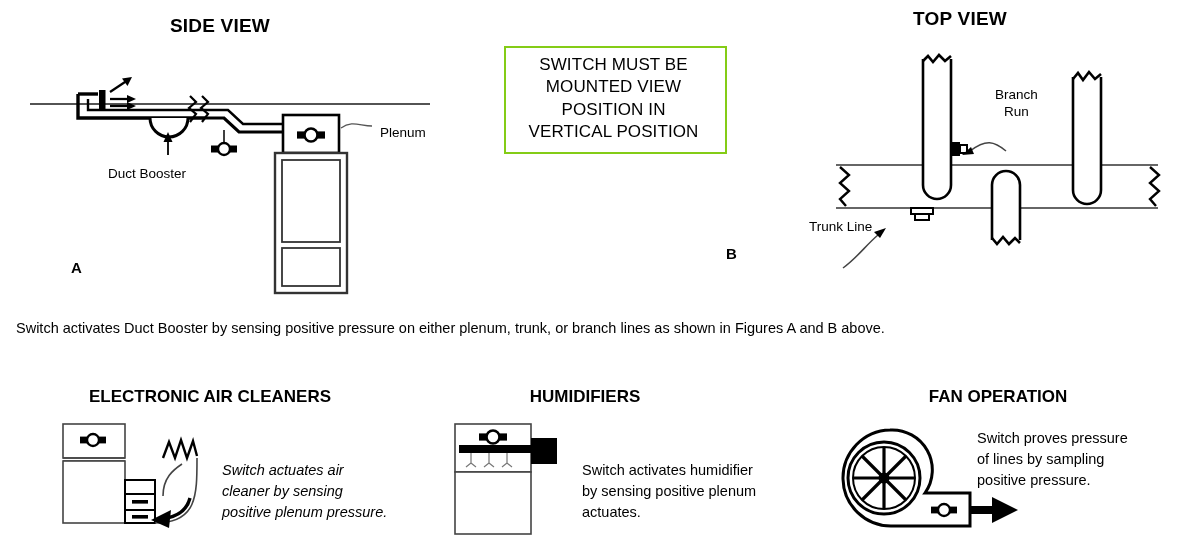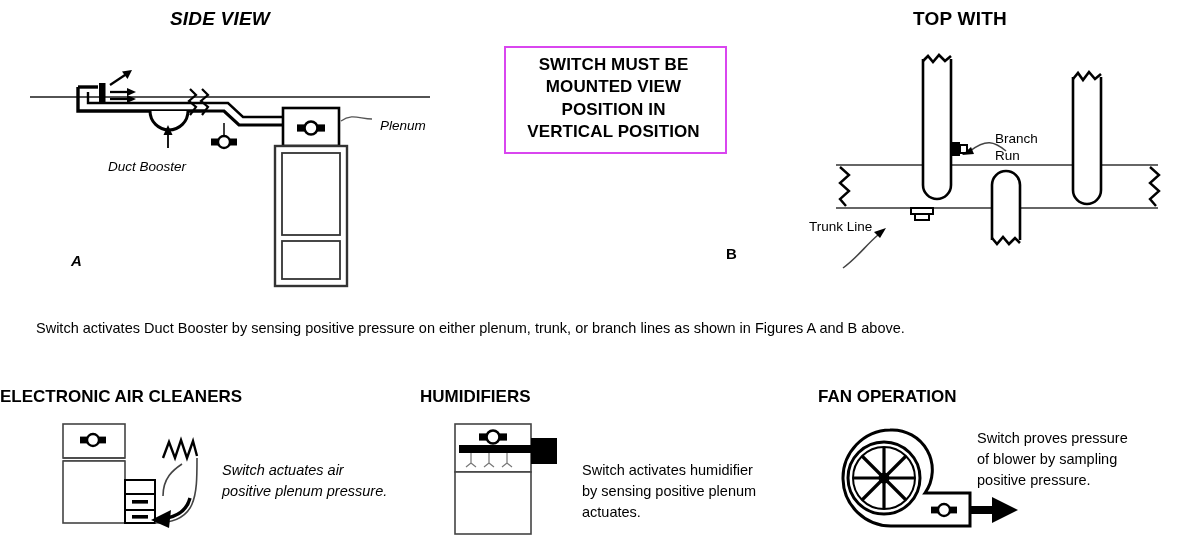--- a/index.html
+++ b/index.html
@@ -21,20 +21,21 @@
   .fig-title {
     font-weight: bold;
     font-size: 19px;
     letter-spacing: 0.2px;
     text-align: center;
     white-space: nowrap;
   }
   .sub-title {
     font-weight: bold;
     font-size: 17px;
+    text-align: center;
     white-space: nowrap;
   }
   .fig-letter {
     font-weight: bold;
     font-size: 15px;
   }
   .note-text {
     font-size: 14.5px;
     line-height: 1.45;
   }
@@ -42,36 +43,36 @@
     font-size: 14.5px;
     white-space: nowrap;
   }
   .label-text {
     font-size: 13.5px;
     line-height: 1.25;
     white-space: nowrap;
   }
 
   .warn-box {
-    border: 2px solid #d946ef;
+    border: 2px solid #84cc16;
     padding: 6px 14px 8px 10px;
     text-align: center;
-    font-weight: bold;
+    font-weight: normal;
     font-size: 17px;
     line-height: 1.32;
     letter-spacing: 0.1px;
     background: #fff;
   }
 
   svg { display: block; overflow: visible; }
 </style>
 </head>
 <body>
 
-<div class="abs" style="left:0px; top:0px; width:440px; height:290px;font-style:italic;">
+<div class="abs" style="left:0px; top:7px; width:440px; height:290px;">
 
   <div class="abs fig-title" style="left:0px; top:8px; width:440px;">SIDE VIEW</div>
 
   <svg class="abs" style="left:0px; top:45px;" width="440" height="245" viewBox="0 0 440 245">
     <g fill="none" stroke="#1a1a1a" stroke-width="1.6">
 
       <line x1="30" y1="52" x2="430" y2="52" stroke-width="1.4"></line>
 
       <path d="M78,42 L78,60 L78,66 L205,66" stroke="#000" stroke-width="3.4" stroke-linejoin="miter" fill="none"></path>
       <path d="M78,42 L98,42" stroke="#000" stroke-width="3.4"></path>
@@ -138,21 +139,21 @@
   <div class="warn-box">
     <div>SWITCH MUST BE</div>
     <div>MOUNTED VIEW</div>
     <div>POSITION IN</div>
     <div>VERTICAL POSITION</div>
   </div>
 </div>
 
 <div class="abs" style="left:718px; top:0px; width:484px; height:290px;">
 
-  <div class="abs fig-title" style="left:0px; top:8px; width:484px;">TOP WITH</div>
+  <div class="abs fig-title" style="left:0px; top:8px; width:484px;">TOP VIEW</div>
 
   <svg class="abs" style="left:0px; top:45px;" width="484" height="245" viewBox="0 0 484 245">
     <g fill="none" stroke="#000">
 
       <line x1="118" y1="120" x2="440" y2="120" stroke="#333" stroke-width="1.7"></line>
       <line x1="118" y1="163" x2="440" y2="163" stroke="#333" stroke-width="1.7"></line>
 
       <path d="M122,122 L131,130 L122,138 L131,146 L122,154 L128,161" stroke="#000" stroke-width="2.4" fill="none"></path>
 
       <path d="M432,122 L441,130 L432,138 L441,146 L432,154 L438,161" stroke="#000" stroke-width="2.4" fill="none"></path>
@@ -178,31 +179,31 @@
       <g transform="translate(204,163)">
         <rect x="-11" y="0" width="22" height="6" fill="#fff" stroke="#000" stroke-width="2"></rect>
         <rect x="-7" y="6" width="14" height="6" fill="#fff" stroke="#000" stroke-width="2"></rect>
       </g>
 
       <path d="M125,223 C140,212 148,200 160,190" stroke="#444" stroke-width="1.5" fill="none"></path>
       <polygon points="168,183 156,187 162,193" fill="#000" stroke="none"></polygon>
     </g>
   </svg>
 
-  <div class="abs label-text" style="left:277px; top:87px; text-align:left;margin-top:44px;">
+  <div class="abs label-text" style="left:277px; top:87px; text-align:center;">
     <div>Branch</div>
     <div>Run</div>
   </div>
 
   <div class="abs label-text" style="left:79px; top:219px;margin-left:12px;">Trunk Line</div>
 
   <div class="abs fig-letter" style="left:8px; top:245px;">B</div>
 </div>
 
-<div class="abs caption-text" style="left:36px; top:320px;text-align:right;">Switch activates Duct Booster by sensing positive pressure on either plenum, trunk, or branch lines as shown in Figures A and B above.</div>
+<div class="abs caption-text" style="left:16px; top:320px;text-align:right;">Switch activates Duct Booster by sensing positive pressure on either plenum, trunk, or branch lines as shown in Figures A and B above.</div>
 
 <div class="abs" style="left:0px; top:380px; width:420px; height:165px;">
 
   <div class="abs sub-title" style="left:0px; top:7px; width:420px;">ELECTRONIC AIR CLEANERS</div>
 
   <svg class="abs" style="left:45px; top:38px;" width="180" height="120" viewBox="0 0 180 120">
     <g fill="none" stroke="#333">
 
       <rect x="18" y="6" width="62" height="34" fill="#fff" stroke="#444" stroke-width="1.6"></rect>
 
@@ -228,20 +229,21 @@
 
       <path d="M118,40 L124,24 L130,40 L136,22 L142,40 L148,23 L152,38" stroke="#000" stroke-width="2.4" fill="none"></path>
 
       <path d="M145,80 C142,92 132,98 122,100" stroke="#000" stroke-width="3.4" fill="none"></path>
       <polygon points="106,102 126,92 124,110" fill="#000" stroke="none"></polygon>
     </g>
   </svg>
 
   <div class="abs note-text" style="left:222px; top:80px;font-style:italic;">
     <div>Switch actuates air</div>
+    <div>cleaner by sensing</div>
     <div>positive plenum pressure.</div>
   </div>
 </div>
 
 <div class="abs" style="left:420px; top:380px; width:400px; height:165px;">
 
   <div class="abs sub-title" style="left:0px; top:7px; width:330px;">HUMIDIFIERS</div>
 
   <svg class="abs" style="left:25px; top:38px;" width="150" height="120" viewBox="0 0 150 120">
     <g fill="none" stroke="#333">
@@ -308,16 +310,16 @@
 
       <g>
         <rect x="150" y="81" width="27" height="8" fill="#000" stroke="none"></rect>
         <polygon points="198,85 172,72 172,98" fill="#000" stroke="none"></polygon>
       </g>
     </g>
   </svg>
 
   <div class="abs note-text" style="left:167px; top:48px;">
     <div>Switch proves pressure</div>
-    <div>of blower by sampling</div>
+    <div>of lines by sampling</div>
     <div>positive pressure.</div>
   </div>
 </div>
 
 </body></html>

